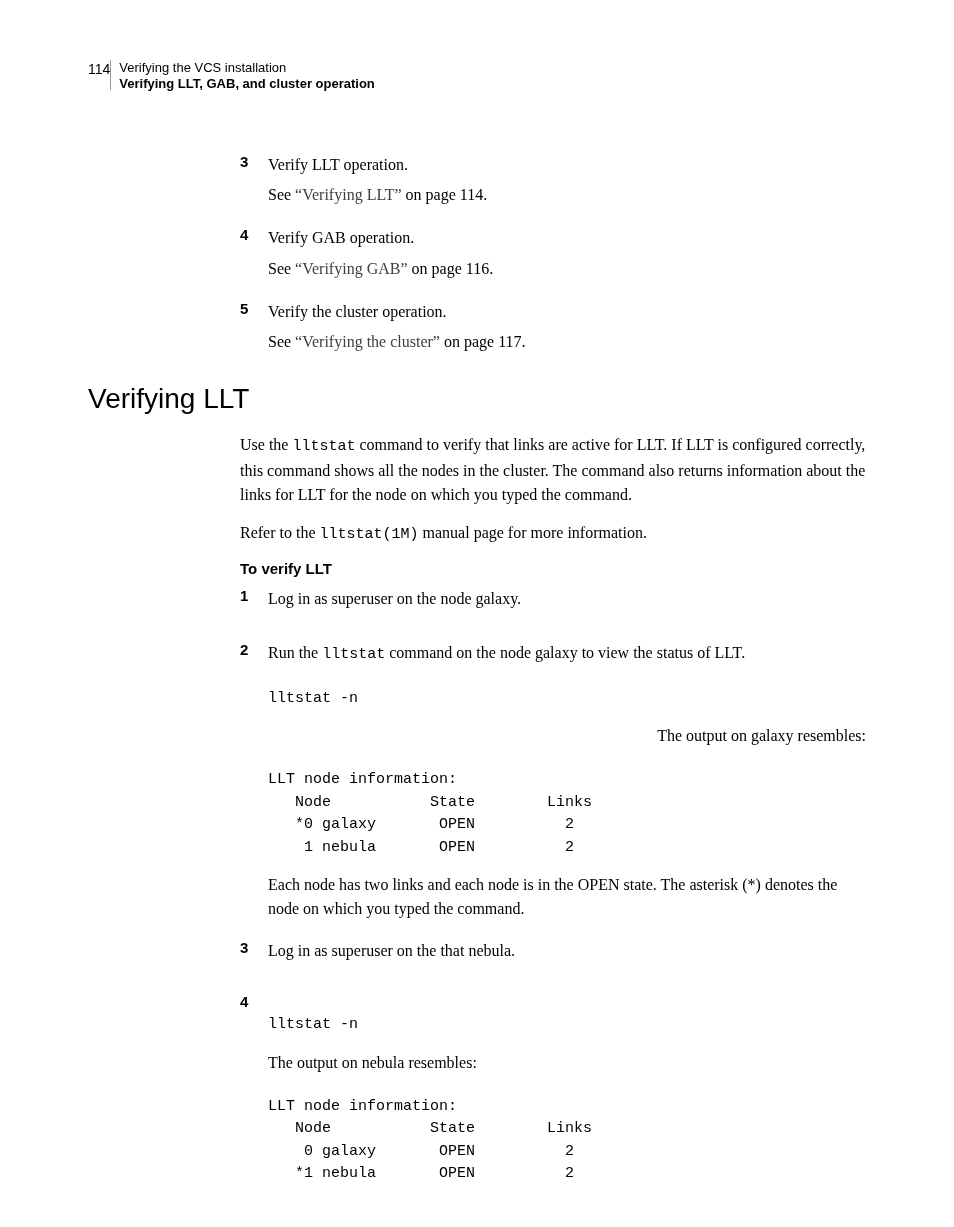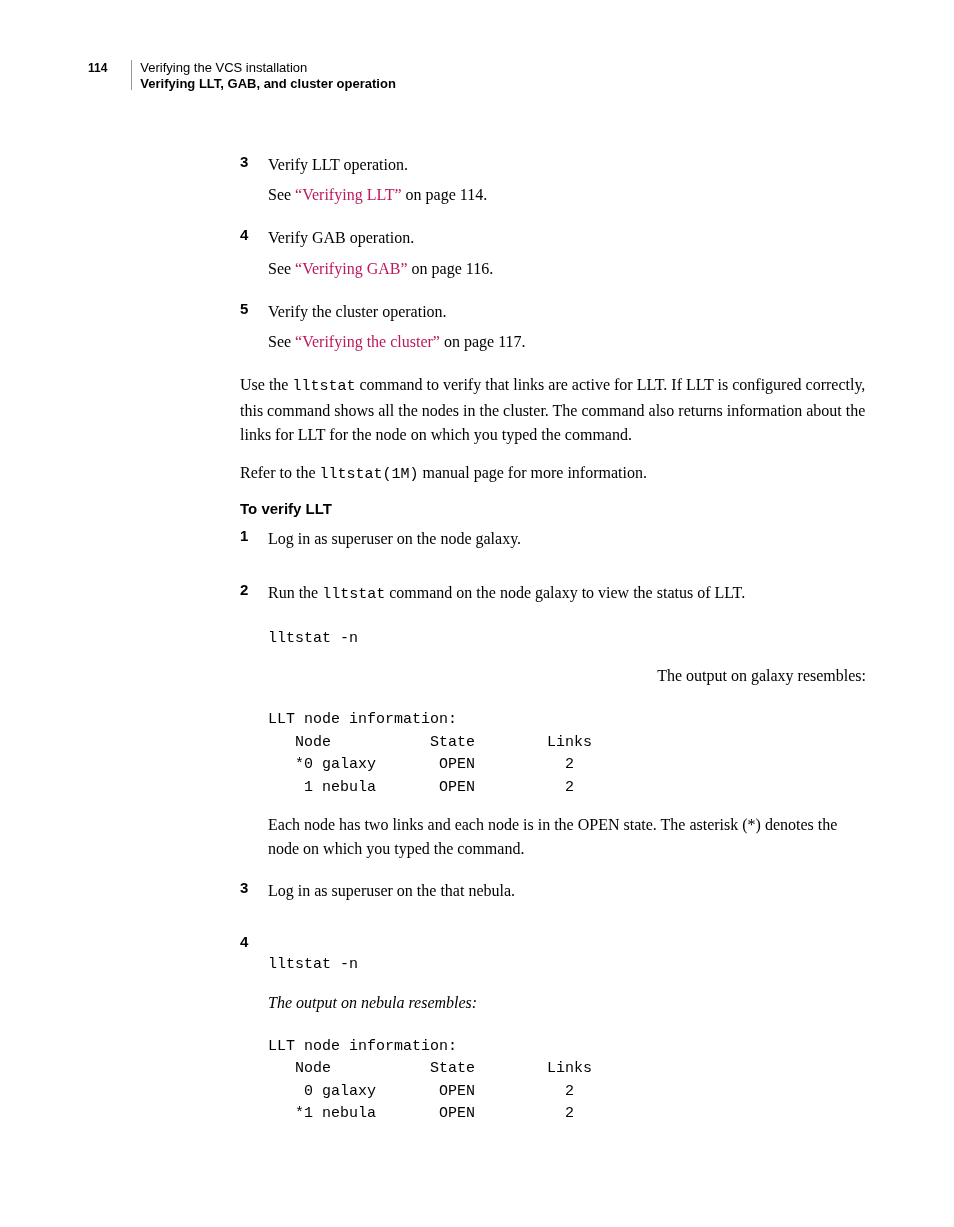--- a/index.html
+++ b/index.html
@@ -13,24 +13,23 @@
   .page {
     padding: 60px 88px 60px 88px;
   }
   .header-row {
     display: flex;
     align-items: flex-start;
     margin-bottom: 60px;
   }
   .pageno {
     font-family: Arial, Helvetica, sans-serif;
-    font-size: 12px;
-    margin-right: 24px;
+    font-size: 14px;
+    margin-right: 0;
     padding-top: 1px;
-    font-weight: bold;
   }
   .header-divider {
     border-left: 1px solid #999;
     height: 30px;
     margin-right: 8px;
   }
   .header-text {
     font-family: Arial, Helvetica, sans-serif;
     font-size: 13px;
     line-height: 1.25;
@@ -52,21 +51,21 @@
     min-width: 28px;
   }
   .list-body {
     font-size: 16px;
     line-height: 1.55;
   }
   .see {
     margin-top: 6px;
   }
   .link {
-    color: #be185d;
+    color: #404040;
   }
   h2.section {
     font-family: Arial, Helvetica, sans-serif;
     font-weight: normal;
     font-size: 28px;
     margin: 28px 0 18px 0;
   }
   .para {
     font-size: 16px;
     line-height: 1.5;
@@ -120,20 +119,21 @@
       </div>
       <div class="list-item">
         <div class="list-num">5</div>
         <div class="list-body">
           <div>Verify the cluster operation.</div>
           <div class="see"><span>See </span><span class="link">“Verifying the cluster”</span><span> on page 117.</span></div>
         </div>
       </div>
     </div>
 
+  <h2 class="section">Verifying LLT</h2>
 
   <div class="content">
     <div class="para">
       <span>Use the </span><span class="mono">lltstat</span><span> command to verify that links are active for LLT. If LLT is configured correctly, this command shows all the nodes in the cluster. The command also returns information about the links for LLT for the node on which you typed the command.</span>
     </div>
     <div class="para">
       <span>Refer to the </span><span class="mono">lltstat(1M)</span><span> manual page for more information.</span>
     </div>
 
     <div class="subhead">To verify LLT</div>
@@ -161,21 +161,21 @@
         <div class="list-item">
           <div class="list-num">3</div>
           <div class="list-body">
             <div class="para" style="margin-bottom: 12px;">Log in as superuser on the that nebula.</div>
           </div>
         </div>
         <div class="list-item">
           <div class="list-num">4</div>
           <div class="list-body">
             <div class="code-block">lltstat -n</div>
-            <div class="para" style="margin-bottom: 12px; font-style: italic;">The output on nebula resembles:</div>
+            <div class="para" style="margin-bottom: 12px;">The output on nebula resembles:</div>
             <div class="code-block">LLT node information:
    Node           State        Links
     0 galaxy       OPEN          2
    *1 nebula       OPEN          2</div>
           </div>
         </div>
       </div>
   </div>
 </div>
 

